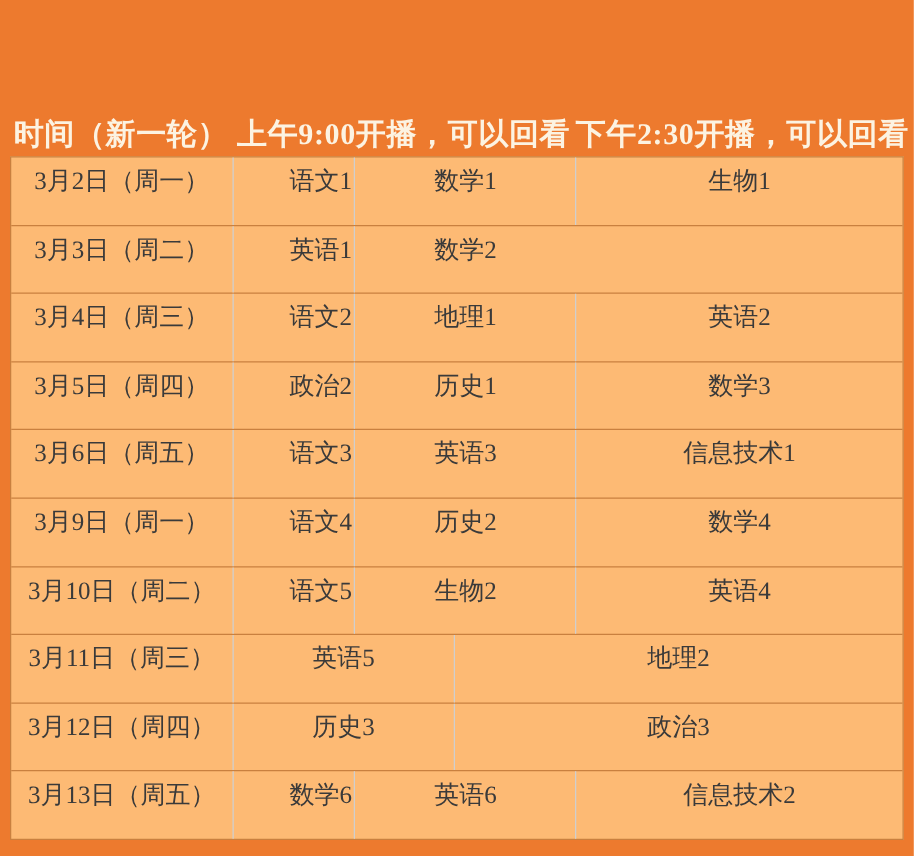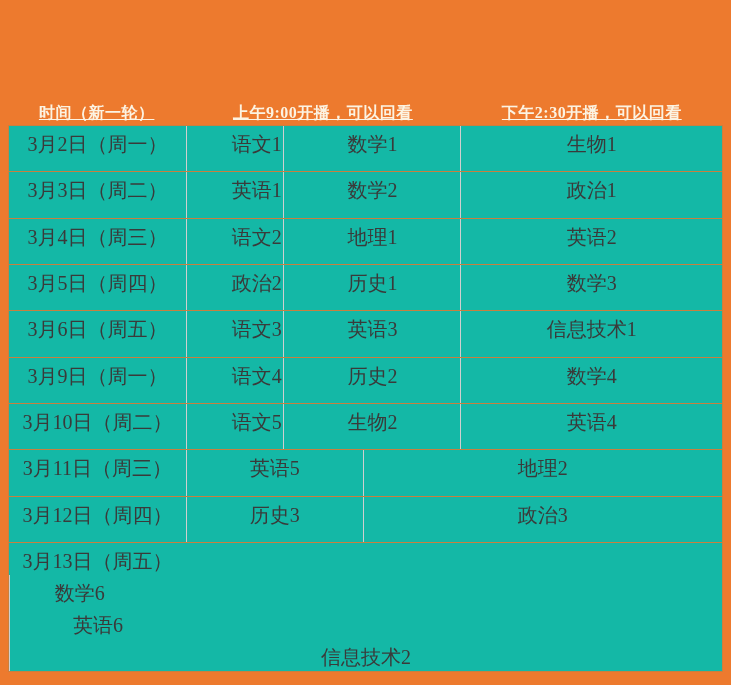--- a/index.html
+++ b/index.html
@@ -11,48 +11,47 @@
     overflow: hidden;
     font-family: "Liberation Serif", "DejaVu Serif", serif;
   }
   .header-row {
     position: absolute;
     top: 90px;
     left: 8px;
     right: 8px;
     height: 34px;
     display: flex;
-    align-items: flex-end;
+    align-items: center;
     color: #FCF3E2;
     font-weight: bold;
-    font-size: 16px;
+    font-size: 24px;
     letter-spacing: 0.5px;
     white-space: nowrap;
-    text-decoration: underline;
   }
   .h-time      { width: 24.8%; text-align: center; }
   .h-morning   { width: 38.5%; text-align: center; }
   .h-afternoon { width: 36.7%; text-align: center; }
   .table {
     position: absolute;
     top: 125px;
     left: 8px;
     right: 8px;
     bottom: 13px;
-    background: #14b8a6;
+    background: #fdba74;
     border: 1px solid #C9803F;
     display: flex;
     flex-direction: column;
   }
   .row {
     flex: 1;
     display: flex;
     border-bottom: 1px solid #C9803F;
   }
-  .row:last-child { border-bottom: none; flex-direction: column; }
+  .row:last-child { border-bottom: none; }
   .cell {
     box-sizing: border-box;
     padding-top: 5px;
     text-align: center;
     font-size: 20px;
     color: #3A3A3A;
     overflow: hidden;
     white-space: nowrap;
   }
   .cell + .cell { border-left: 1px solid #CFCFCF; }
@@ -78,21 +77,20 @@
       <div class="cell c-date">3月2日（周一）</div>
       <div class="cell c-s1">语文1</div>
       <div class="cell c-s2">数学1</div>
       <div class="cell c-s3">生物1</div>
     </div>
 
     <div class="row">
       <div class="cell c-date">3月3日（周二）</div>
       <div class="cell c-s1">英语1</div>
       <div class="cell c-s2">数学2</div>
-      <div class="cell c-s3">政治1</div>
     </div>
 
     <div class="row">
       <div class="cell c-date">3月4日（周三）</div>
       <div class="cell c-s1">语文2</div>
       <div class="cell c-s2">地理1</div>
       <div class="cell c-s3">英语2</div>
     </div>
 
     <div class="row">

